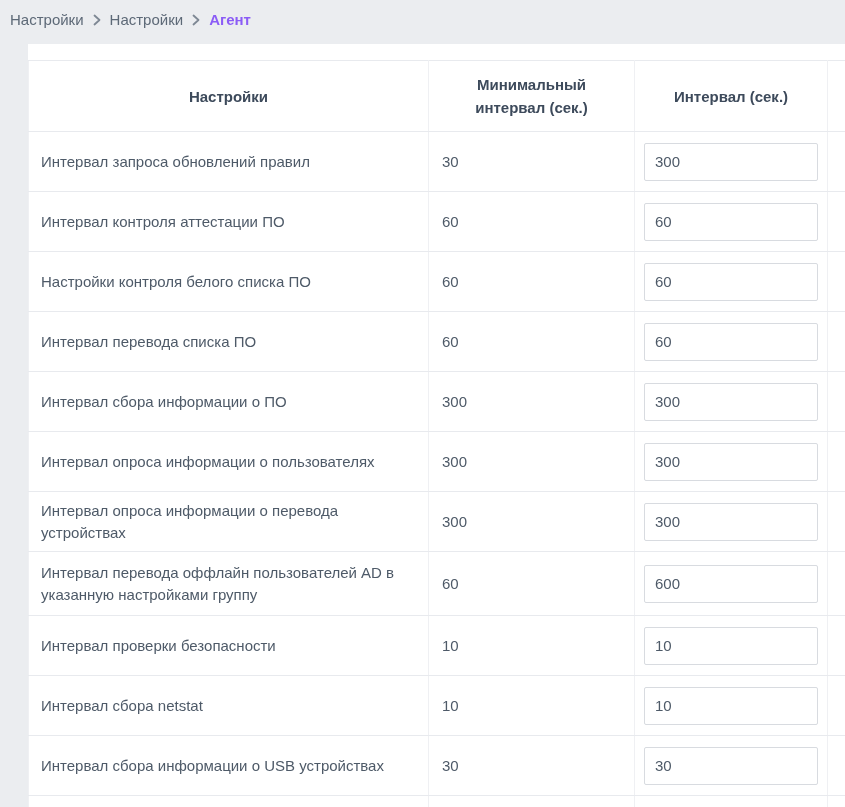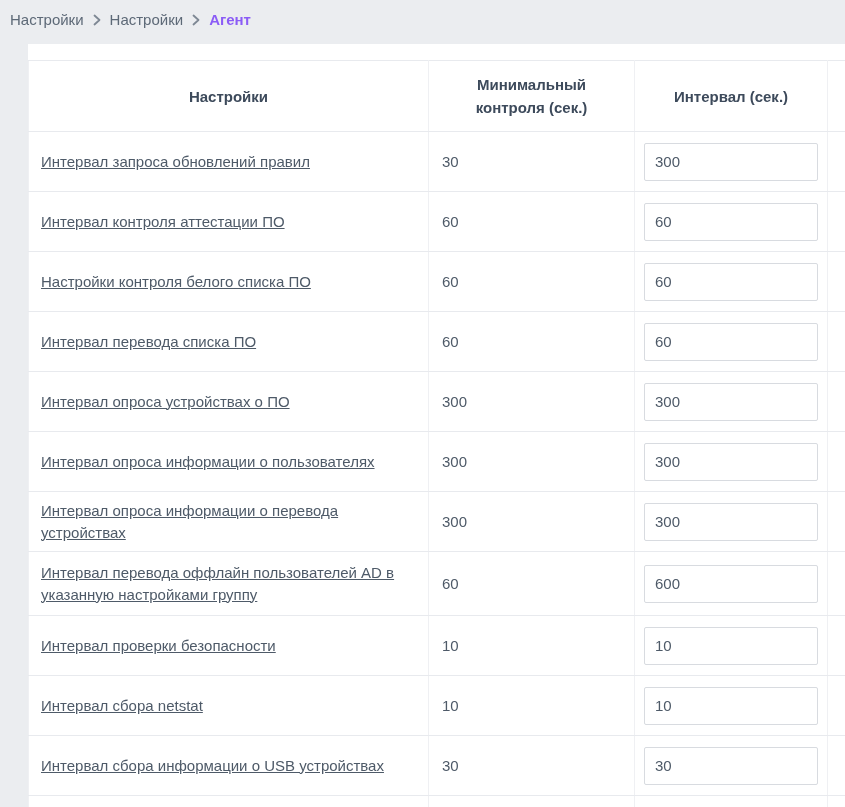--- a/index.html
+++ b/index.html
@@ -81,21 +81,20 @@
     display: inline-block;
     max-width: 150px;
   }
 
   td.action {
     font-size: 15px;
     color: #4e5a68;
     text-align: left;
     padding: 0 14px 0 12px;
     line-height: 22px;
-    text-decoration: underline;
   }
   td.min {
     font-size: 15px;
     color: #4e5a68;
     text-align: left;
     padding: 0 10px 0 13px;
   }
   td.interval { padding: 0 9px; }
 
   td.interval input {
@@ -136,21 +135,21 @@
   <table class="settings">
     <colgroup>
       <col class="c-action">
         <col class="c-min">
         <col class="c-interval">
         <col class="c-cut">
     </colgroup>
     <thead>
       <tr>
         <th><span>Настройки</span></th>
-        <th><span class="narrow">Минимальный контроля (сек.)</span></th>
+        <th><span class="narrow">Минимальный интервал (сек.)</span></th>
         <th><span>Интервал (сек.)</span></th>
         <th></th>
       </tr>
     </thead>
     <tbody>
       <tr>
         <td class="action">Интервал запроса обновлений правил</td>
         <td class="min">30</td>
         <td class="interval">
             <input type="text" value="300" style="">
@@ -175,21 +174,21 @@
       </tr>
       <tr>
         <td class="action">Интервал перевода списка ПО</td>
         <td class="min">60</td>
         <td class="interval">
             <input type="text" value="60" style="">
           </td>
         <td></td>
       </tr>
       <tr>
-        <td class="action">Интервал опроса устройствах о ПО</td>
+        <td class="action">Интервал сбора информации о ПО</td>
         <td class="min">300</td>
         <td class="interval">
             <input type="text" value="300" style="">
           </td>
         <td></td>
       </tr>
       <tr>
         <td class="action">Интервал опроса информации о пользователях</td>
         <td class="min">300</td>
         <td class="interval">

